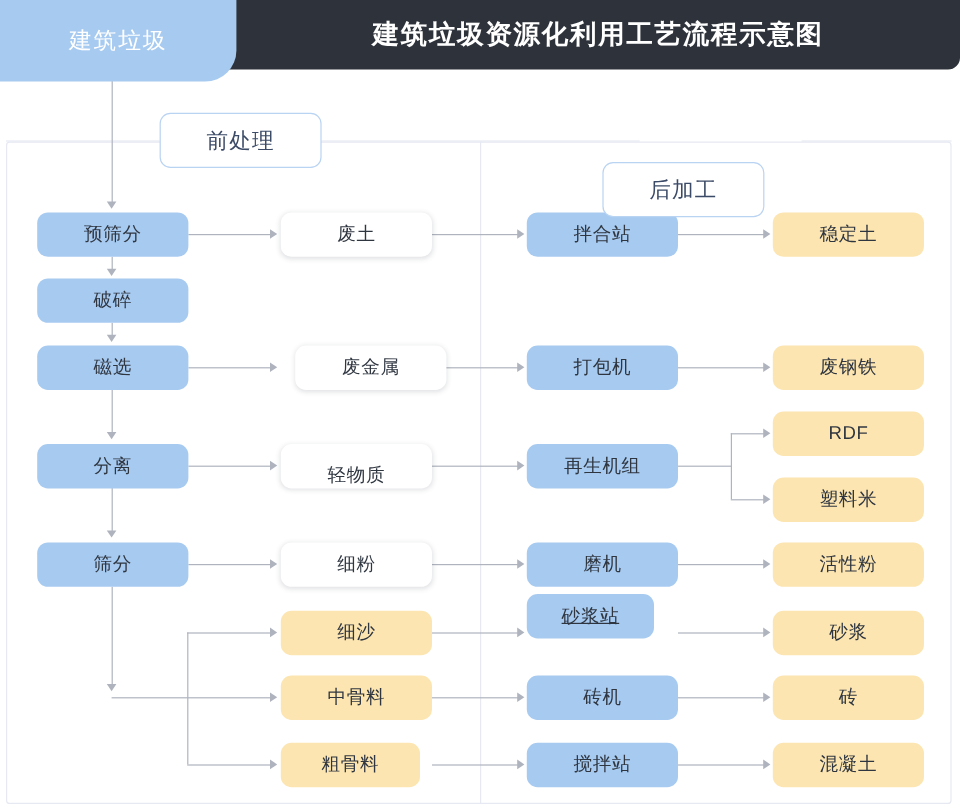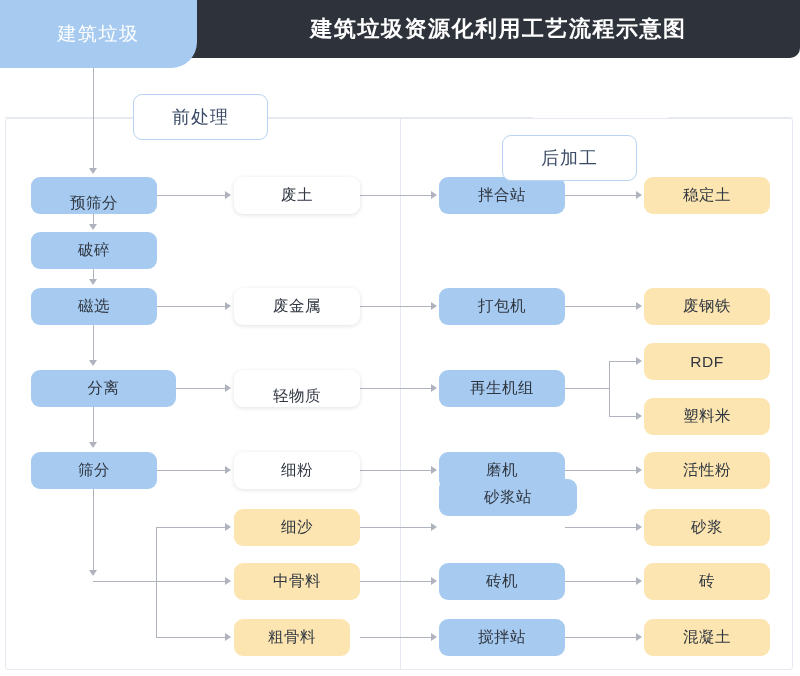--- a/index.html
+++ b/index.html
@@ -189,40 +189,40 @@
 
   <div class="ln h" style="left:565px; top:527px; width:73px;"></div>
   <div class="arrow right" style="left:636px; top:523px;"></div>
 
   <div class="ln h" style="left:565px; top:581px; width:73px;"></div>
   <div class="arrow right" style="left:636px; top:577px;"></div>
 
   <div class="ln h" style="left:565px; top:637px; width:73px;"></div>
   <div class="arrow right" style="left:636px; top:633px;"></div>
 
-  <div class="node blue" style="left:31px; top:177px; width:126px;align-items:flex-end;">
+  <div class="node blue" style="left:31px; top:177px; width:126px;">
     <span>预筛分</span>
     </div>
   <div class="node blue" style="left:31px; top:232px; width:126px;">
     <span>破碎</span>
     </div>
   <div class="node blue" style="left:31px; top:288px; width:126px;">
     <span>磁选</span>
     </div>
-  <div class="node blue" style="left:31px; top:370px; width:145px;">
+  <div class="node blue" style="left:31px; top:370px; width:126px;">
     <span>分离</span>
     </div>
   <div class="node blue" style="left:31px; top:452px; width:126px;">
     <span>筛分</span>
     </div>
 
   <div class="node white" style="left:234px; top:177px; width:126px;">
     <span>废土</span>
     </div>
-  <div class="node white" style="left:234px; top:288px; width:126px;">
+  <div class="node white" style="left:246px; top:288px; width:126px;">
     <span>废金属</span>
     </div>
   <div class="node white" style="left:234px; top:370px; width:126px;align-items:flex-end;">
     <span>轻物质</span>
     </div>
   <div class="node white" style="left:234px; top:452px; width:126px;">
     <span>细粉</span>
     </div>
   <div class="node yellow" style="left:234px; top:509px; width:126px;">
     <span>细沙</span>
@@ -239,21 +239,21 @@
     </div>
   <div class="node blue" style="left:439px; top:288px; width:126px;">
     <span>打包机</span>
     </div>
   <div class="node blue" style="left:439px; top:370px; width:126px;">
     <span>再生机组</span>
     </div>
   <div class="node blue" style="left:439px; top:452px; width:126px;">
     <span>磨机</span>
     </div>
-  <div class="node blue" style="left:439px; top:479px; width:138px;">
+  <div class="node blue" style="left:439px; top:495px; width:106px;text-decoration:underline;">
     <span>砂浆站</span>
     </div>
   <div class="node blue" style="left:439px; top:563px; width:126px;">
     <span>砖机</span>
     </div>
   <div class="node blue" style="left:439px; top:619px; width:126px;">
     <span>搅拌站</span>
     </div>
 
   <div class="node yellow" style="left:644px; top:177px; width:126px;">

